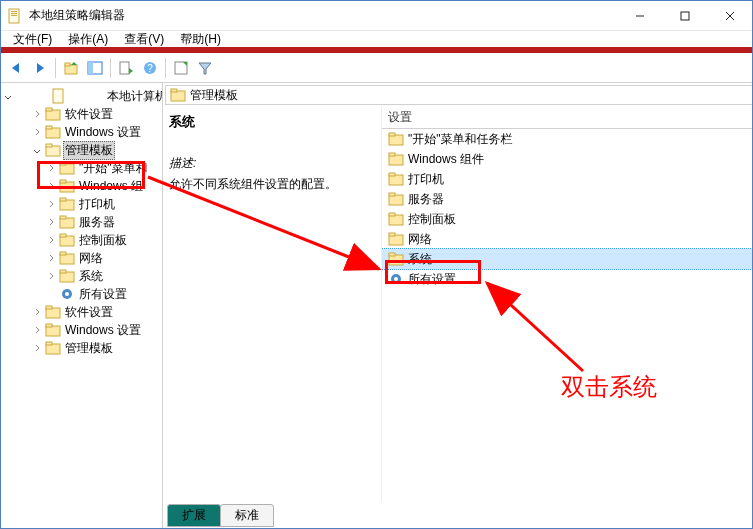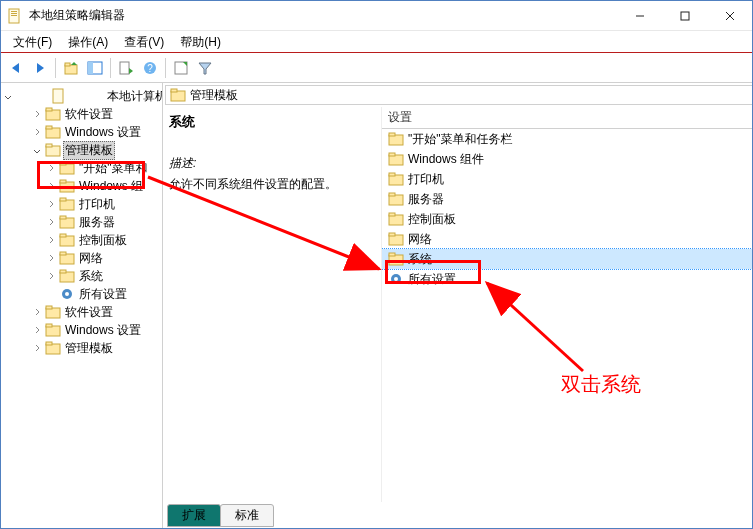--- a/index.html
+++ b/index.html
@@ -34,21 +34,21 @@
   .win-btns { display: flex; }
   .win-btn {
     width: 45px; height: 29px;
     display: flex; align-items: center; justify-content: center;
     color: #222;
   }
   .menubar {
     height: 22px;
     display: flex; align-items: center;
     padding: 0 4px;
-    border-bottom: 1px solid #b91c1c;
+    border-bottom: 6px solid #b91c1c;
   }
   .menu-item {
     padding: 0 8px; line-height: 22px;
   }
   .toolbar {
     height: 30px;
     background: #fff;
     border-bottom: 1px solid #d0d0d0;
     display: flex; align-items: center;
     padding: 0 4px; gap: 2px;
@@ -171,21 +171,21 @@
     top: 0;
     border-top-left-radius: 3px;
     border-top-right-radius: 3px;
     margin-right: -1px;
   }
   .tabs .tab.inactive { background: #f4f4f4; }
 
   
   .anno { position: absolute; pointer-events: none; }
   .red-box { border: 3px solid #ff0000; }
-  .red-text { color: #ff0000; font-size: 20px; font-family: "SimSun", serif; }
+  .red-text { color: #ff0000; font-size: 24px; font-family: "SimSun", serif; }
 
   
   .tree-scroll::-webkit-scrollbar,
   .list-body::-webkit-scrollbar,
   .tree-h-scroll::-webkit-scrollbar,
   .list-h-scroll::-webkit-scrollbar { height: 16px; width: 16px; }
   .tree-scroll::-webkit-scrollbar-thumb,
   .list-body::-webkit-scrollbar-thumb,
   .tree-h-scroll::-webkit-scrollbar-thumb,
   .list-h-scroll::-webkit-scrollbar-thumb { background: #c2c2c2; }

